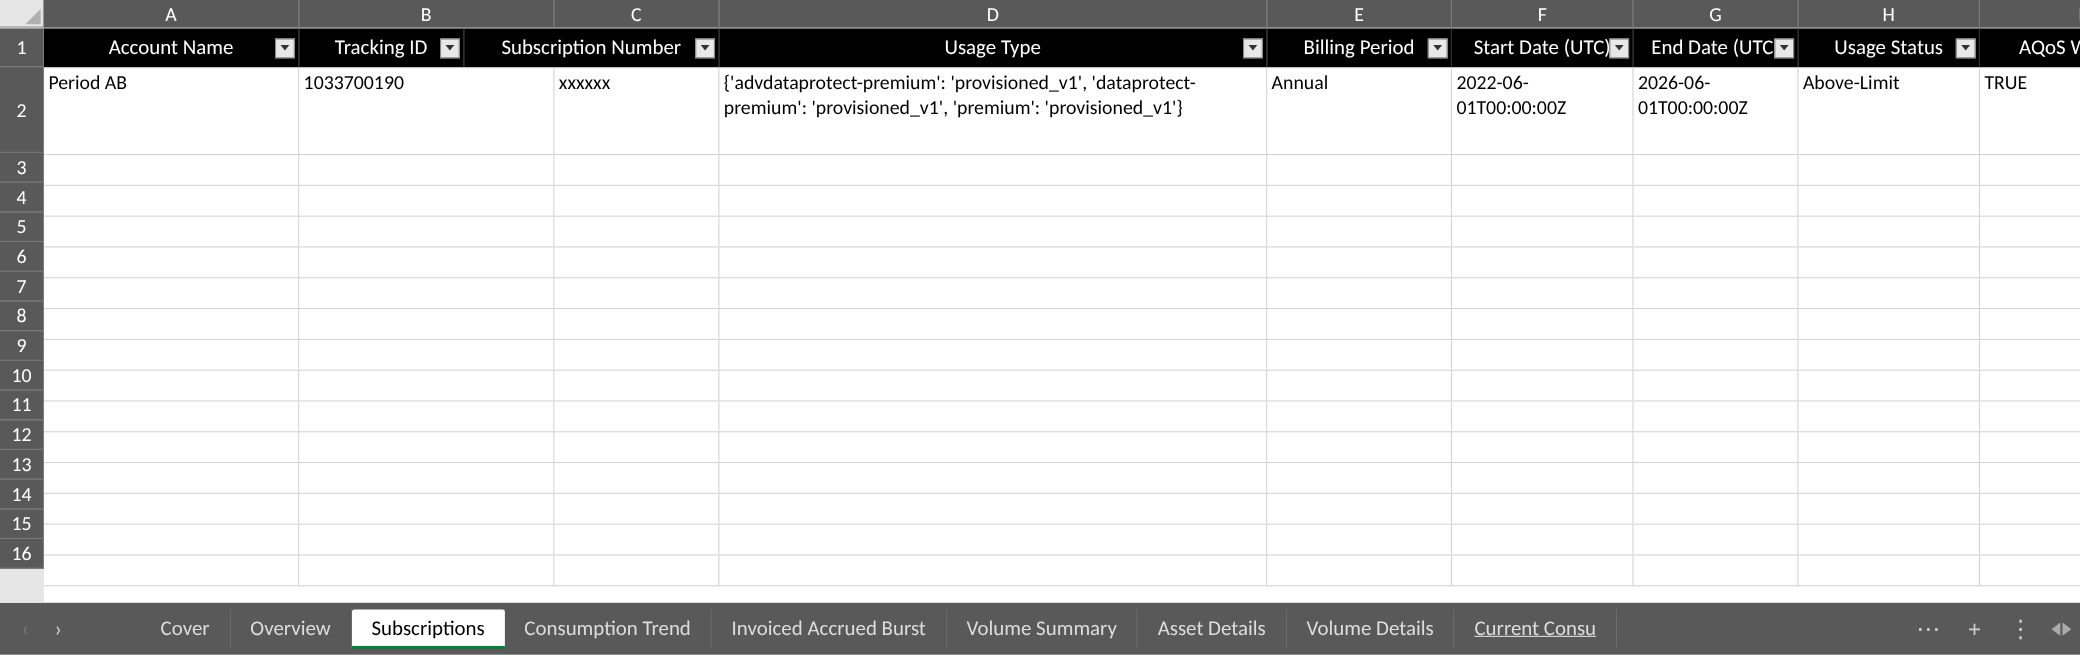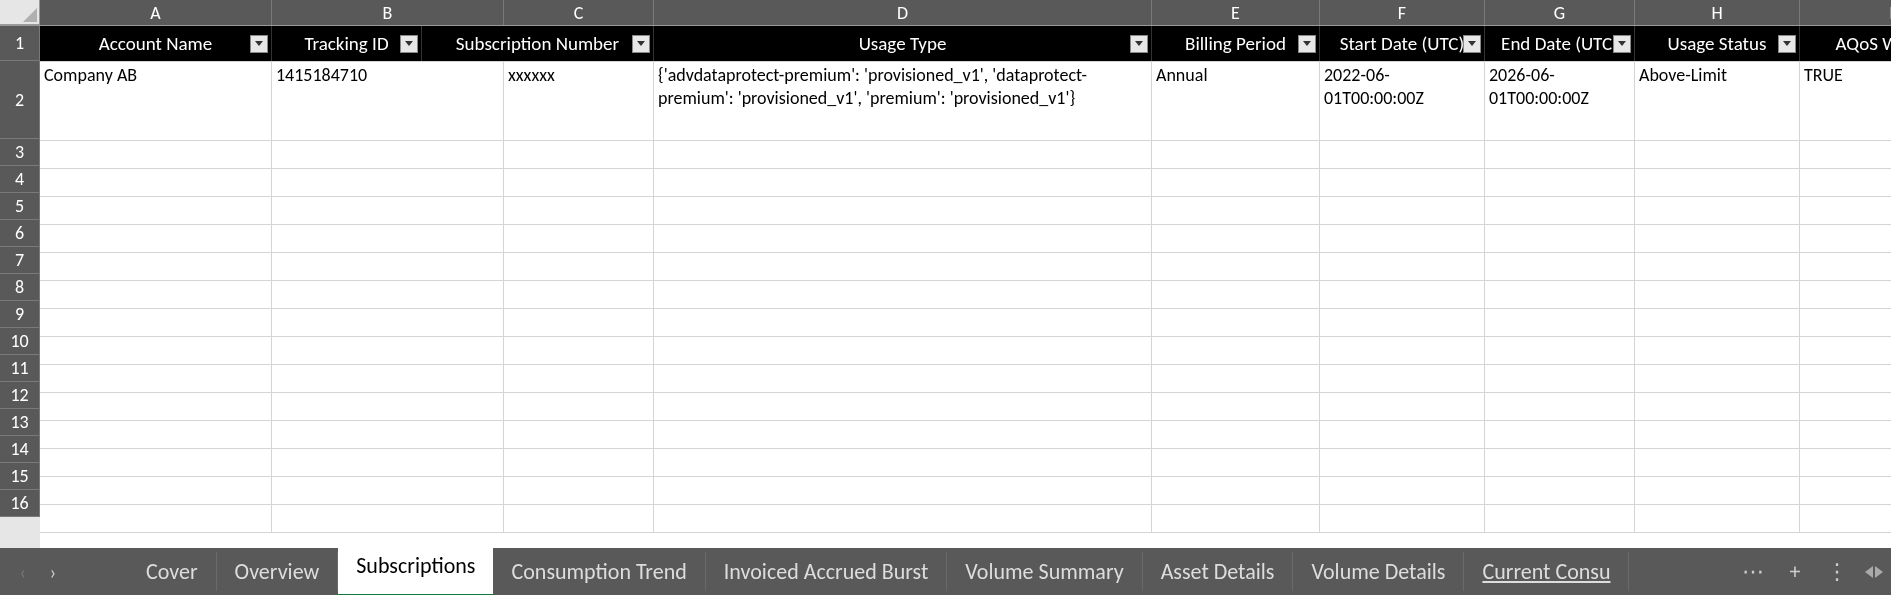--- a/index.html
+++ b/index.html
@@ -172,33 +172,33 @@
   cursor: pointer;
 }
 .nav-arrow.disabled {
   color: #777;
 }
 .tab-spacer {
   width: 60px;
 }
 .tab {
   color: #ddd;
-  font-size: 22px;
+  font-size: 19px;
   padding: 6px 18px;
   cursor: pointer;
   border-right: 1px solid #6a6a6a;
   white-space: nowrap;
 }
 .tab.active {
   background: #fff;
   color: #000;
   border-bottom: 3px solid #0f7b3e;
   border-right: none;
   border-radius: 2px 2px 0 0;
-  padding-bottom: 15px;
+  padding-bottom: 4px;
 }
 .tab-right {
   margin-left: auto;
   display: flex;
   align-items: center;
   gap: 14px;
 }
 .tab-icon {
   color: #ccc;
   font-size: 22px;
@@ -297,22 +297,22 @@
           </div>
           <div class="cell wH">
             <span class="txt">Usage Status</span>
             <div class="filter-btn"></div>
           </div>
           <div class="cell wI">
             <span class="txt">AQoS Warning</span>
           </div>
         </div>
         <div class="row data-row">
-          <div class="cell wA">Company AB</div>
-          <div class="cell wB">1415184710</div>
+          <div class="cell wA">Period AB</div>
+          <div class="cell wB">1033700190</div>
           <div class="cell wC">xxxxxx</div>
           <div class="cell wD">{'advdataprotect-premium': 'provisioned_v1', 'dataprotect-premium': 'provisioned_v1', 'premium': 'provisioned_v1'}</div>
           <div class="cell wE">Annual</div>
           <div class="cell wF">2022-06-01T00:00:00Z</div>
           <div class="cell wG">2026-06-01T00:00:00Z</div>
           <div class="cell wH">Above-Limit</div>
           <div class="cell wI">TRUE</div>
         </div>
         <div class="row empty-row">
           <div class="cell wA"></div>

